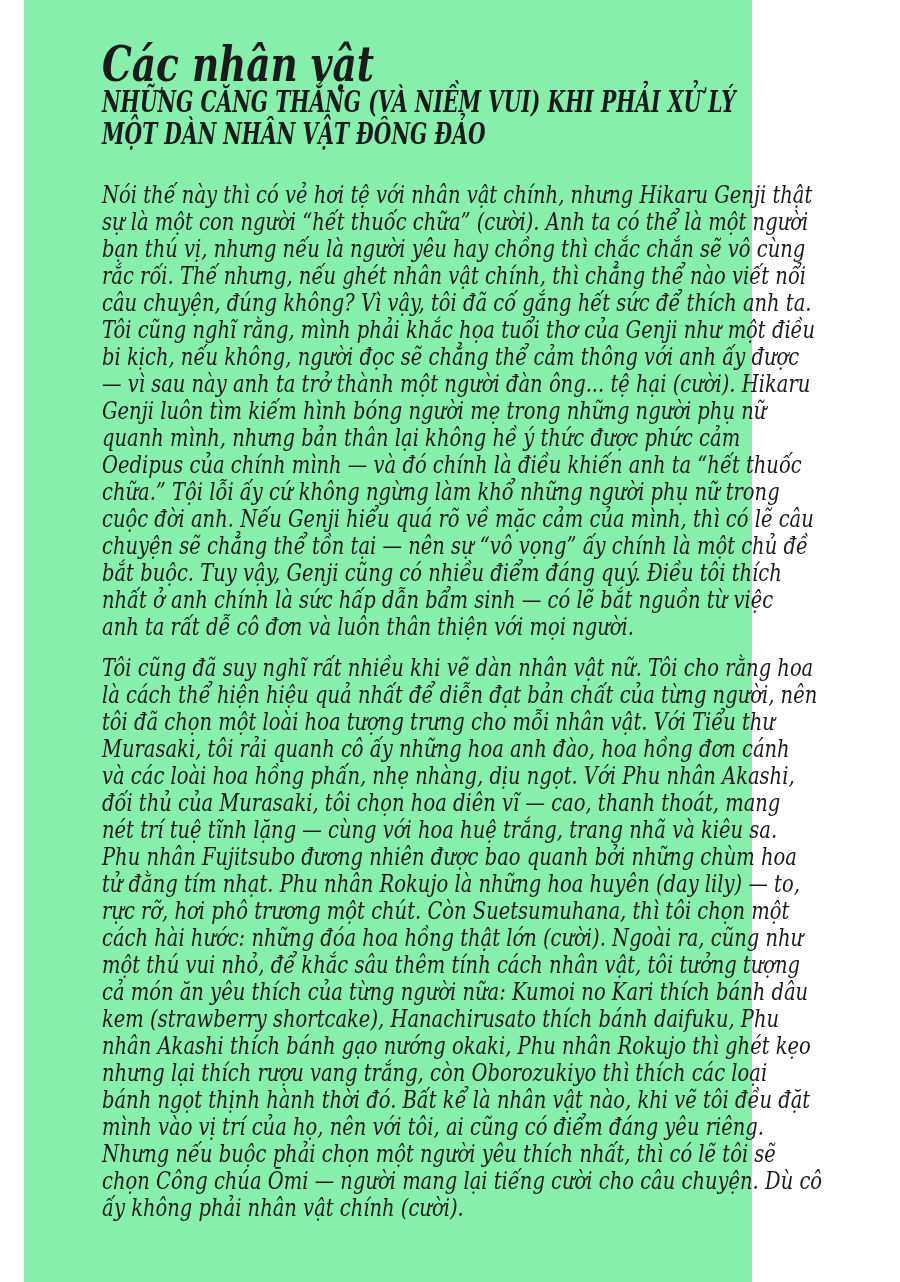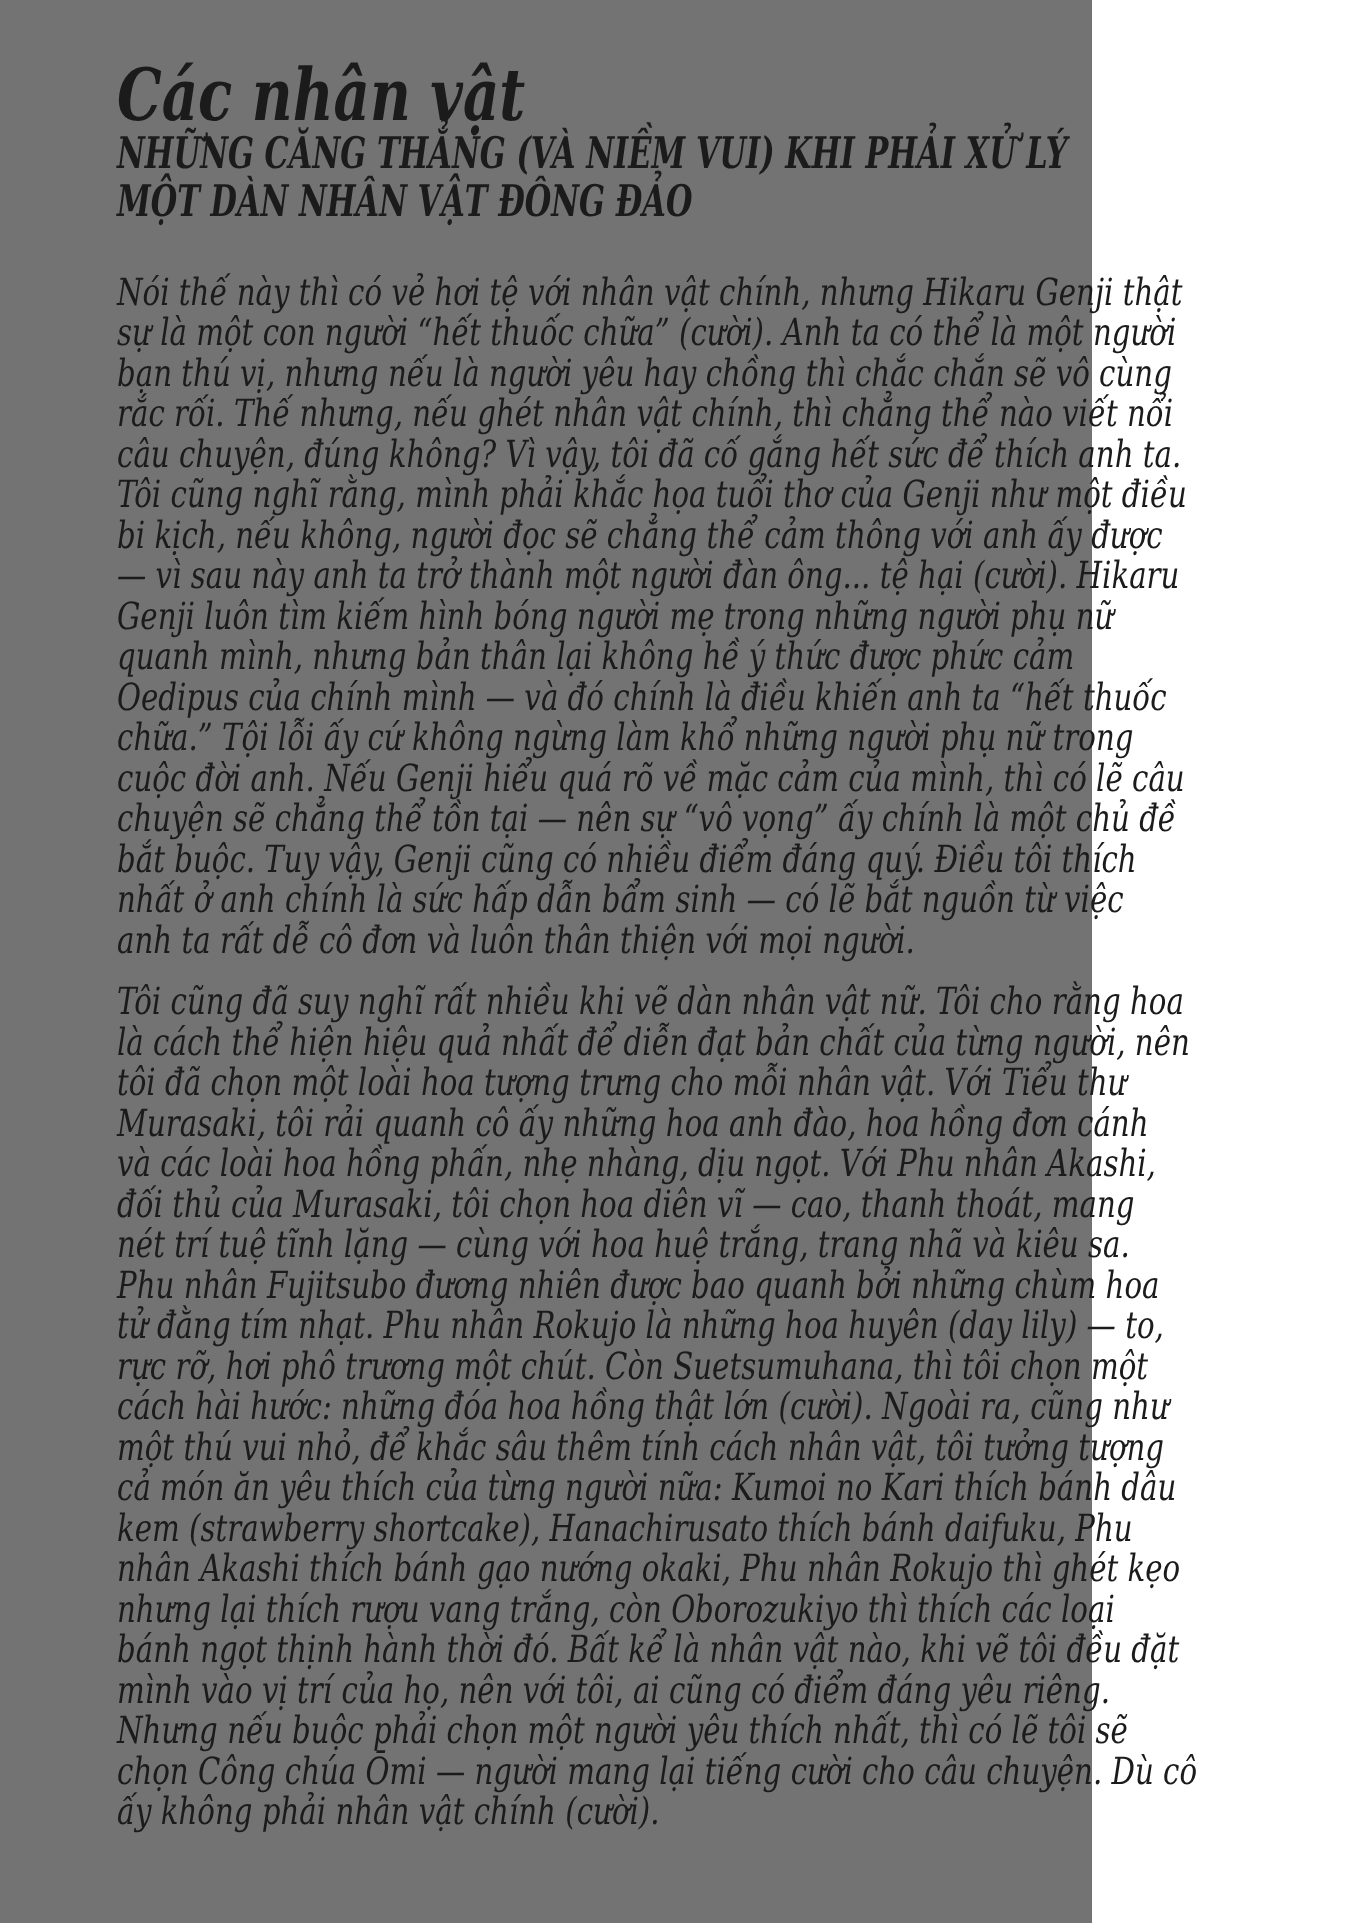--- a/index.html
+++ b/index.html
@@ -5,22 +5,23 @@
   html, body { margin: 0; padding: 0; }
   body {
     width: 900px; height: 1282px;
     background: #ffffff;
     overflow: hidden;
     font-family: "DejaVu Serif", serif;
   }
   .page {
     position: relative;
     width: 728px; height: 1282px;
-    background: #737373;
+    background: #86efac;
     color: #1b1b1b;
+    margin-left: 24px;
   }
   .title {
     position: absolute;
     left: 78px; top: 38px;
     margin: 0;
     font-style: italic;
     font-weight: bold;
     font-size: 48px;
     line-height: 1.1;
     white-space: nowrap;

